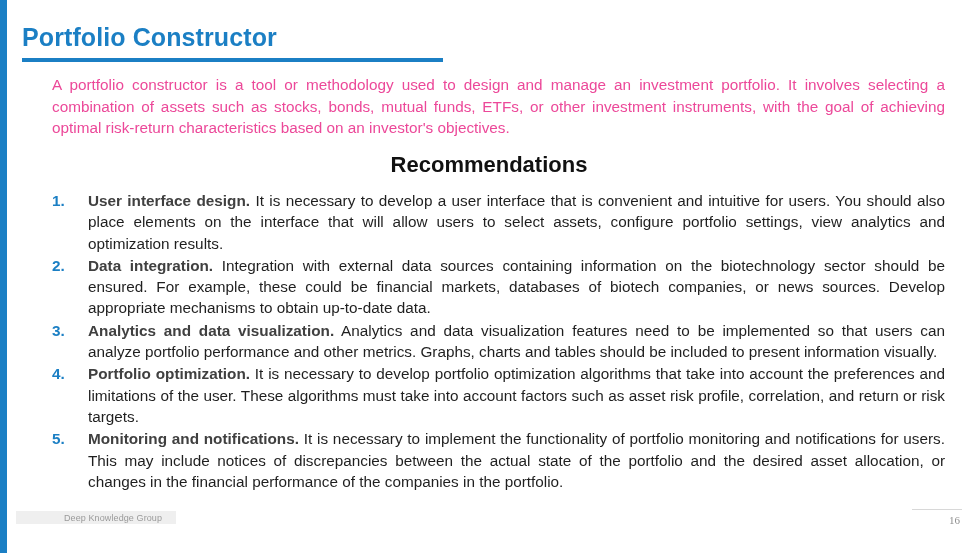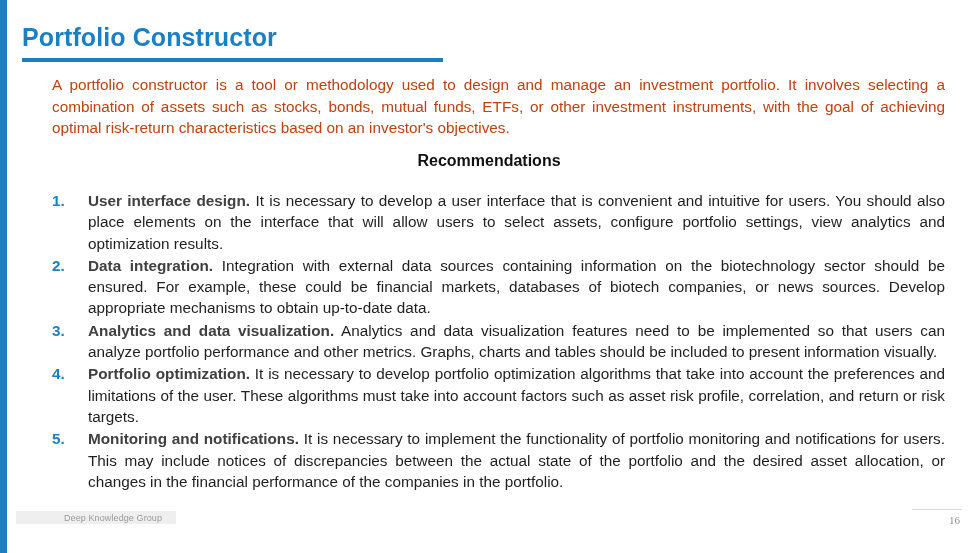--- a/index.html
+++ b/index.html
@@ -50,31 +50,31 @@
     background: #1b7fc4;
   }
   
   .intro {
     position: absolute;
     left: 52px;
     top: 74px;
     width: 893px;
     font-size: 15.3px;
     line-height: 21.5px;
-    color: #c2410c;
+    color: #ec4899;
     text-align: justify;
   }
   
   .rec-heading {
     position: absolute;
     left: 0;
     top: 152px;
     width: 978px;
     text-align: center;
-    font-size: 16px;
+    font-size: 22px;
     font-weight: bold;
     color: #111111;
   }
   
   .rec-list {
     position: absolute;
     left: 52px;
     top: 190px;
     width: 893px;
   }

